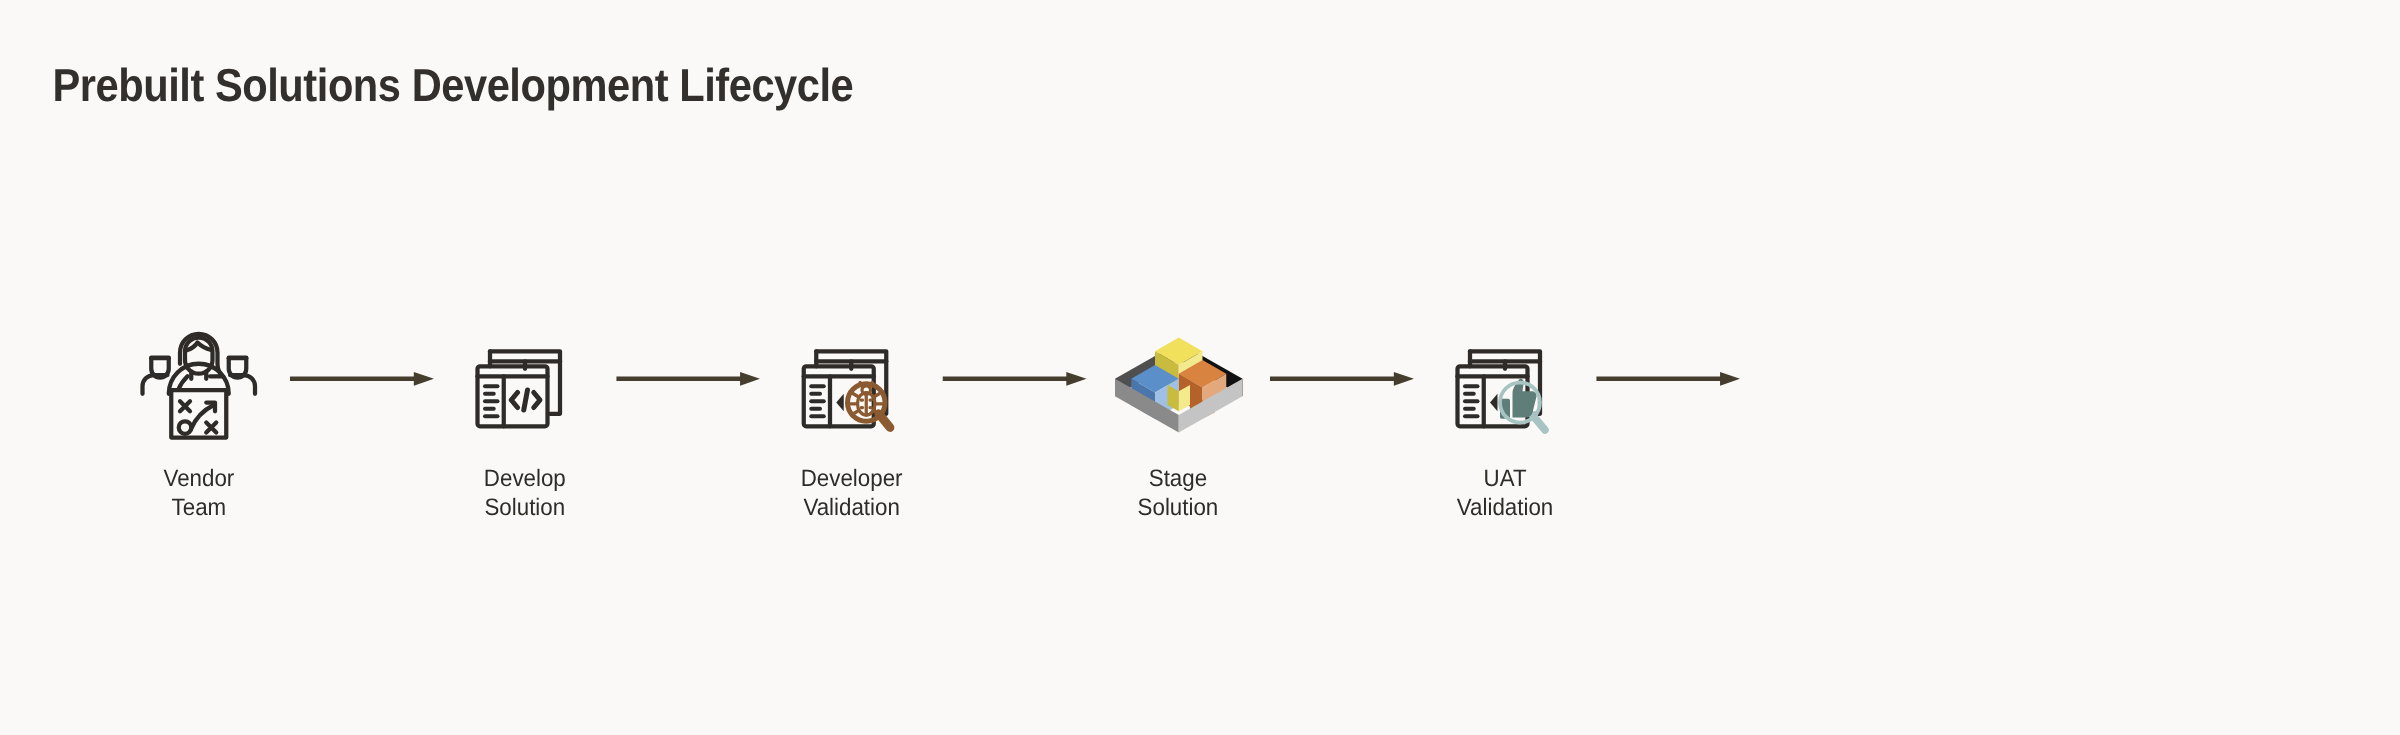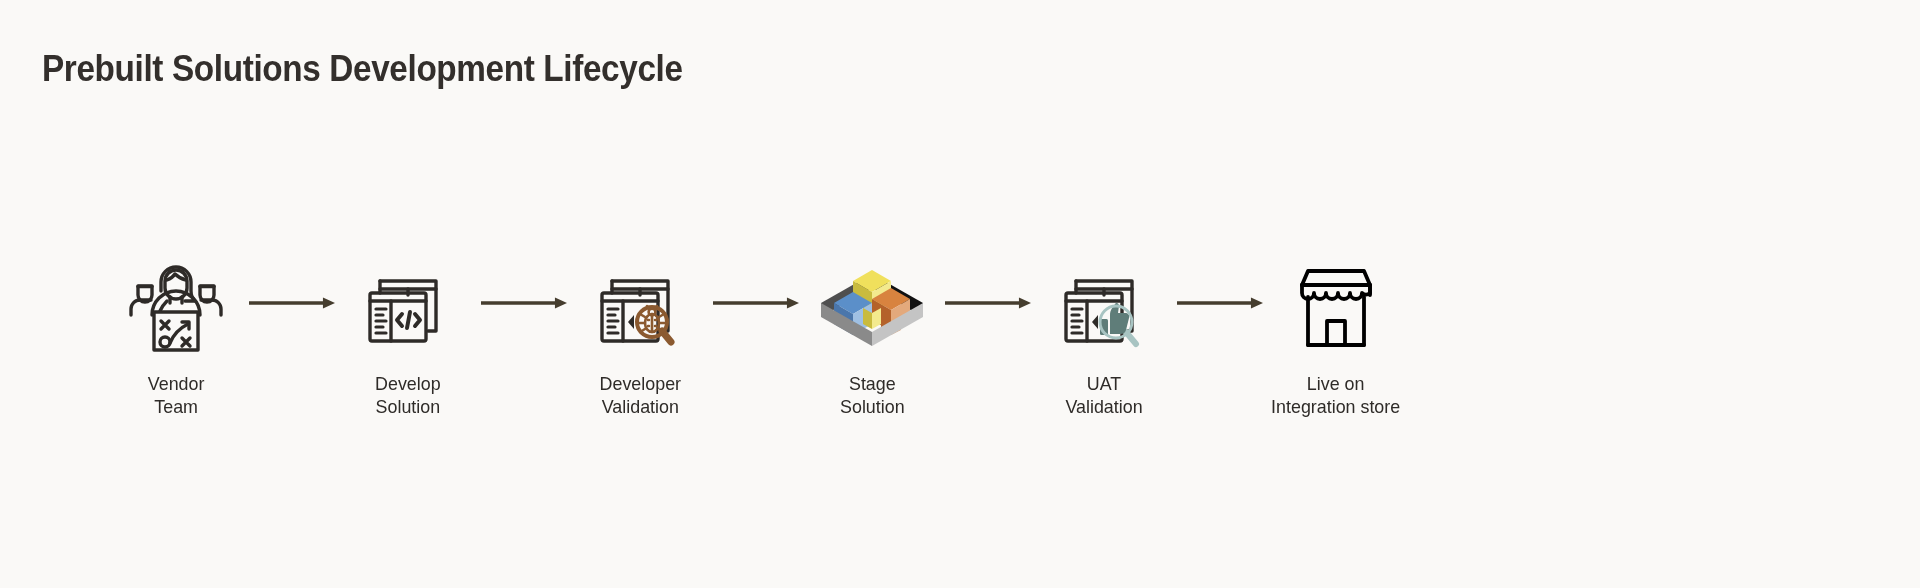--- a/index.html
+++ b/index.html
@@ -25,21 +25,21 @@
     color: #332f2c;
     letter-spacing: -0.4px;
     transform: scaleX(0.90);
     transform-origin: left center;
     white-space: nowrap;
   }
 
   
   #flow {
     position: absolute;
-    left: 103px;
+    left: 86px;
     top: 248px;
     width: 1306px;
     height: 180px;
     display: flex;
     flex-direction: row;
     align-items: flex-start;
     justify-content: space-between;
   }
 
   .step {
@@ -313,36 +313,14 @@
     </div>
   </div>
 
   <div class="connector">
     <svg viewBox="0 0 100 14" preserveAspectRatio="none">
       <line x1="0" y1="7" x2="88" y2="7" stroke="#453d2e" stroke-width="3.6"></line>
       <polygon points="86,1.5 100,7 86,12.5" fill="#453d2e"></polygon>
     </svg>
   </div>
 
-  <div class="step">
-    <div class="step-icon">
-      <svg width="104" height="100" viewBox="0 0 104 100" fill="none" stroke="#000000" stroke-width="3.8" stroke-linecap="round" stroke-linejoin="round">
-
-        <path d="M18 32 l6 -14 h56 l6 14 z"></path>
-
-        <path d="M18 32 h68 v10"></path>
-
-        <path d="M18 32 v8 a6 6 0 0 0 12 0 a6 6 0 0 0 12 0 a6 6 0 0 0 12 0
-                 a6 6 0 0 0 12 0 a6 6 0 0 0 12 0 a6 6 0 0 0 8 0 v-8"></path>
-
-        <path d="M24 44 v48 h56 v-48"></path>
-        <path d="M24 92 h56"></path>
-
-        <path d="M43 92 v-24 h18 v24"></path>
-      </svg>
-    </div>
-    <div class="step-label">
-      <span>Live on</span>
-      <span class="l2">Integration store</span>
-    </div>
-  </div>
 
 </div>
 
 </body></html>

